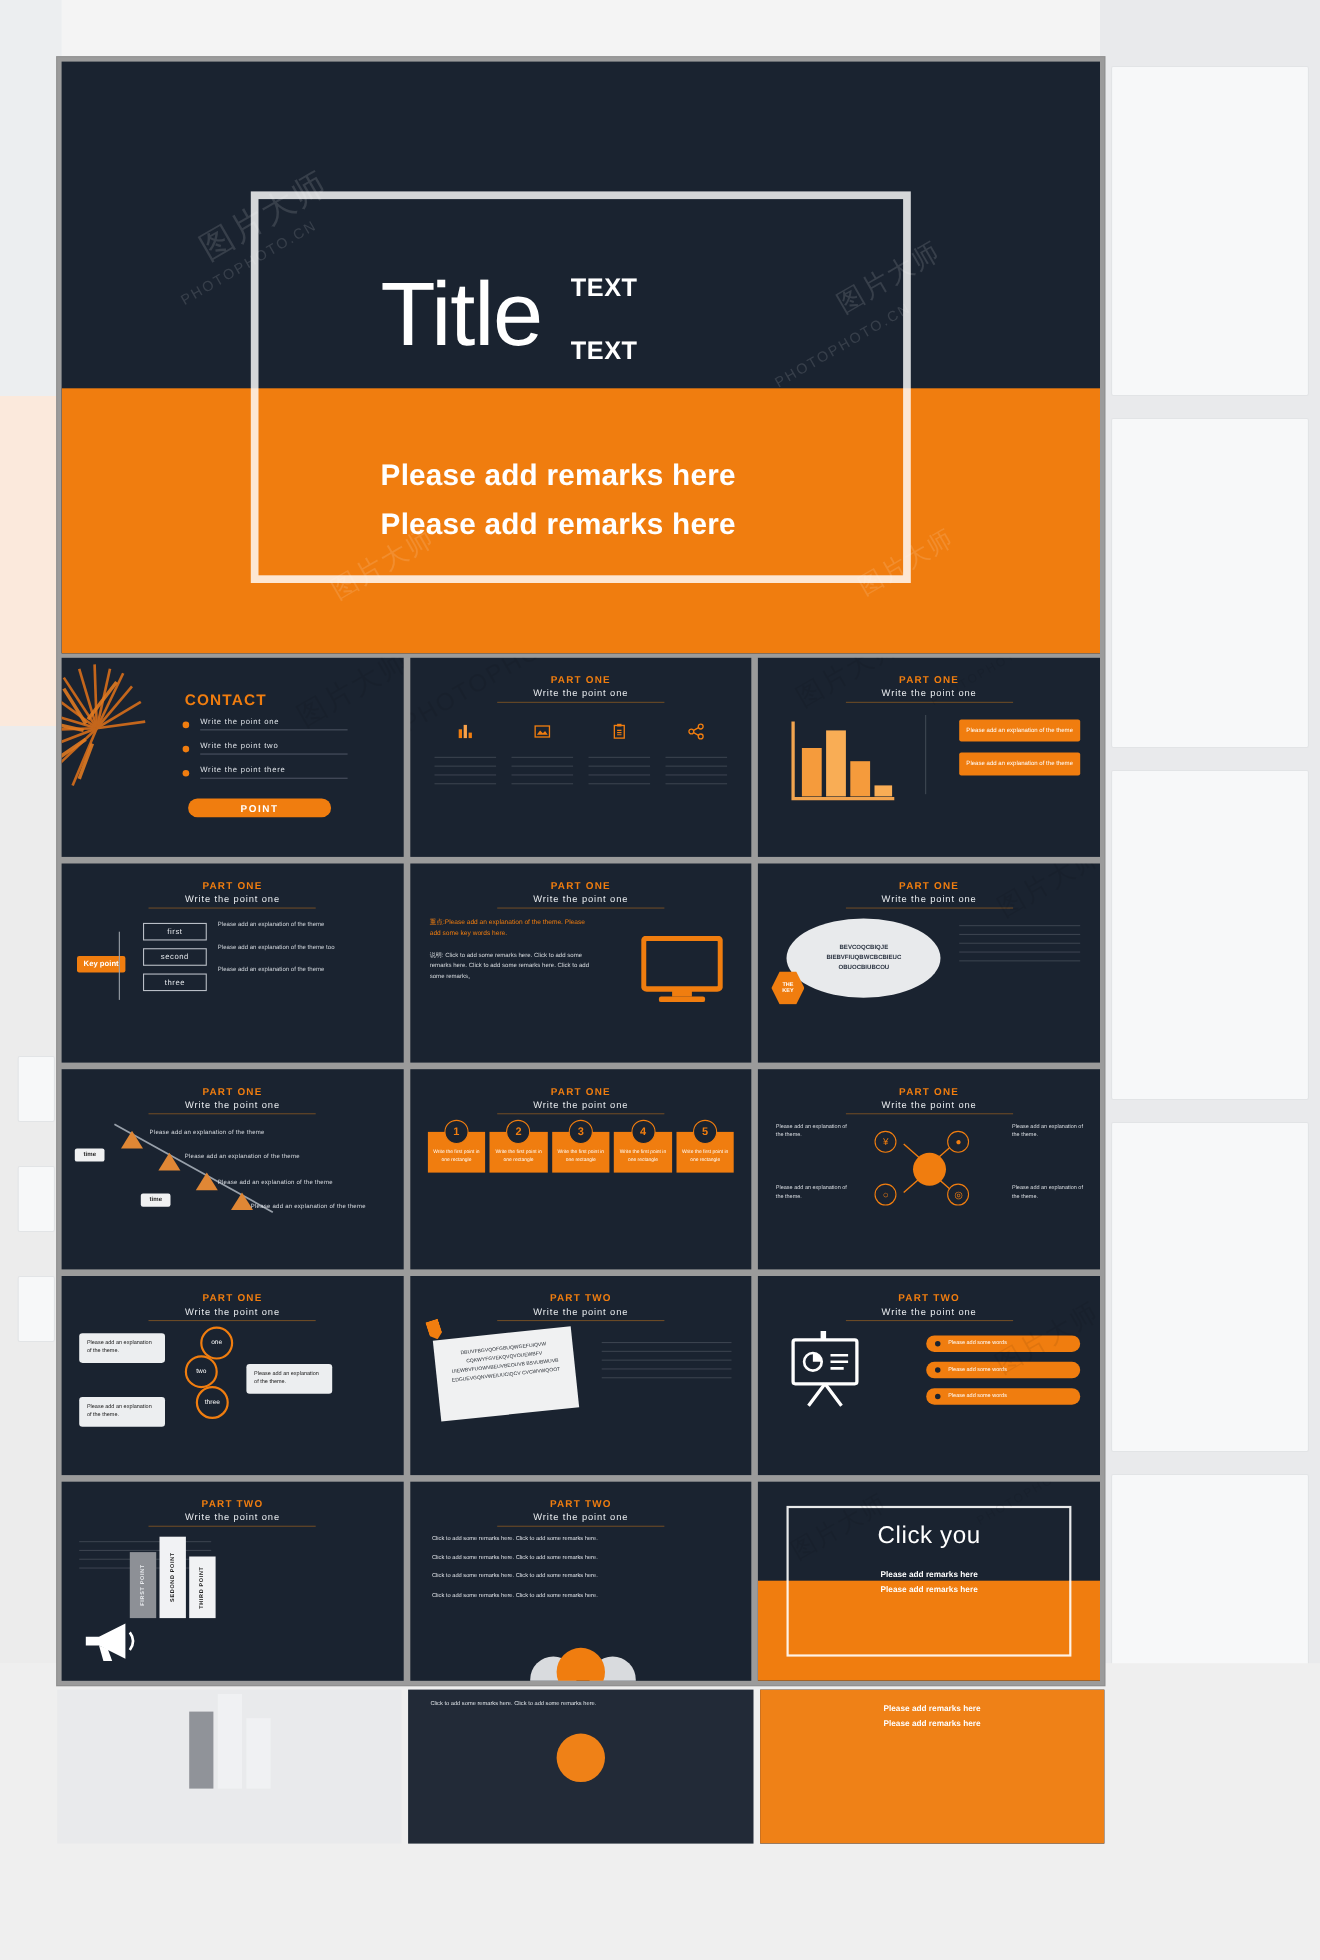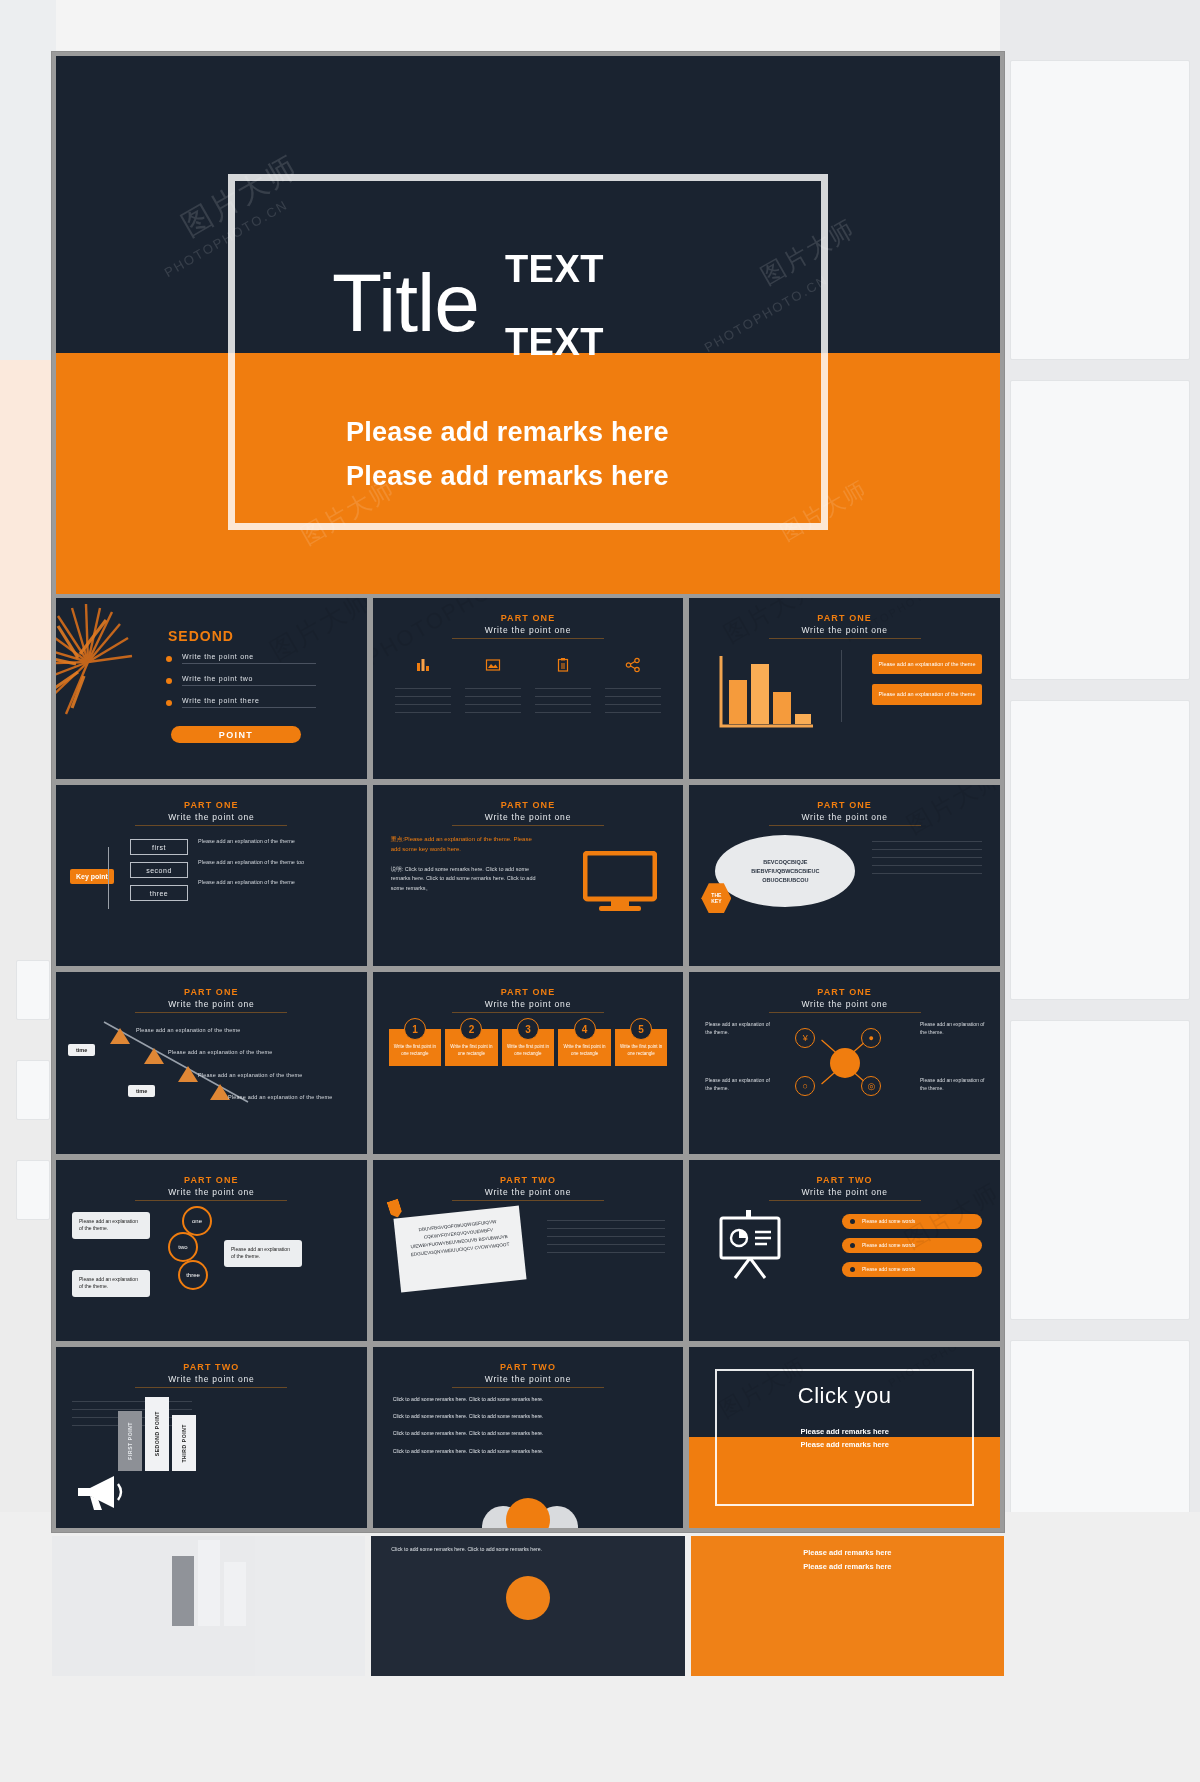--- a/index.html
+++ b/index.html
@@ -41,30 +41,30 @@
   }
   #hero .orange-band {
     position:absolute; left:0; top:297px; width:944px; height:241px;
     background:#f07d0f;
   }
   #hero .frame {
     position:absolute; left:172px; top:118px; width:600px; height:356px;
     border:7px solid rgba(255,255,255,0.82);
   }
   #hero .title-row {
-    position:absolute; left:276px; top:186px; width:420px;
+    position:absolute; left:290px; top:186px; width:420px;
     display:flex; align-items:center; gap:26px;
   }
   #hero .big-title {
     color:#ffffff; font-size:82px; font-weight:400; line-height:0.95;
     letter-spacing:-1px;
   }
   #hero .text-stack { display:flex; flex-direction:column; gap:30px; padding-top:6px; }
   #hero .text-line {
-    color:#ffffff; font-size:38px; font-weight:700; letter-spacing:0.5px;
+    color:#ffffff; font-size:23px; font-weight:700; letter-spacing:0.5px;
   }
   #hero .remarks {
     position:absolute; left:290px; top:355px; width:520px; text-align:left;
   }
   #hero .remark-line {
     color:#ffffff; font-size:27px; font-weight:700; line-height:1.62;
     letter-spacing:0.2px;
   }
   .wm {
     position:absolute; color:rgba(255,255,255,0.13); font-size:14px;
@@ -338,21 +338,21 @@
               <path d="M60 60 L104 54"></path>
           </g>
           <g stroke="#e07a22" stroke-width="3.2" fill="none" opacity="0.9">
             <path d="M52 52 L78 18"></path>
               <path d="M50 56 L30 24"></path>
               <path d="M48 62 L12 54"></path>
             <path d="M50 70 L18 92"></path>
               <path d="M56 74 L44 106"></path>
           </g>
         </svg>
-        <div class="contact-title">SEDOND</div>
+        <div class="contact-title">CONTACT</div>
         <div class="contact-list">
           <div class="contact-row">
             <div class="contact-dot"></div>
             <div class="contact-txt">Write the point  one</div>
           </div>
           <div class="contact-row">
             <div class="contact-dot"></div>
             <div class="contact-txt">Write the point  two</div>
           </div>
           <div class="contact-row">

